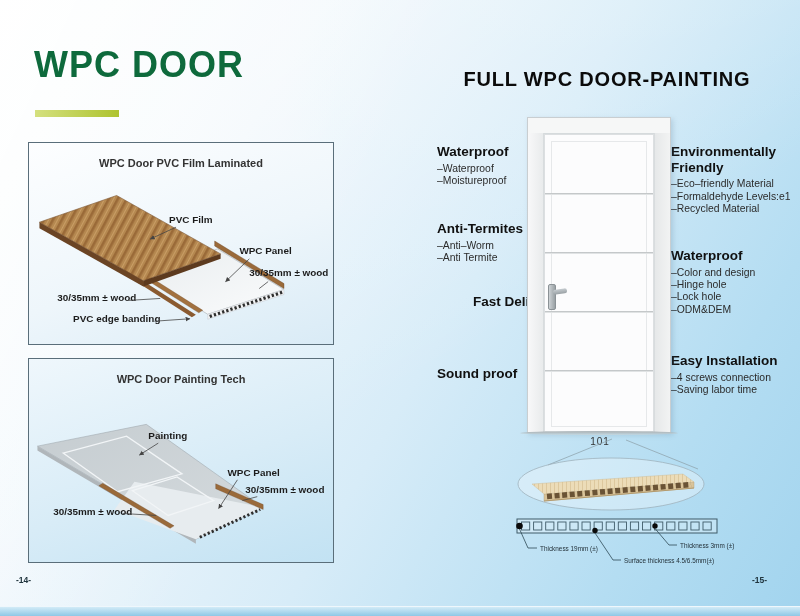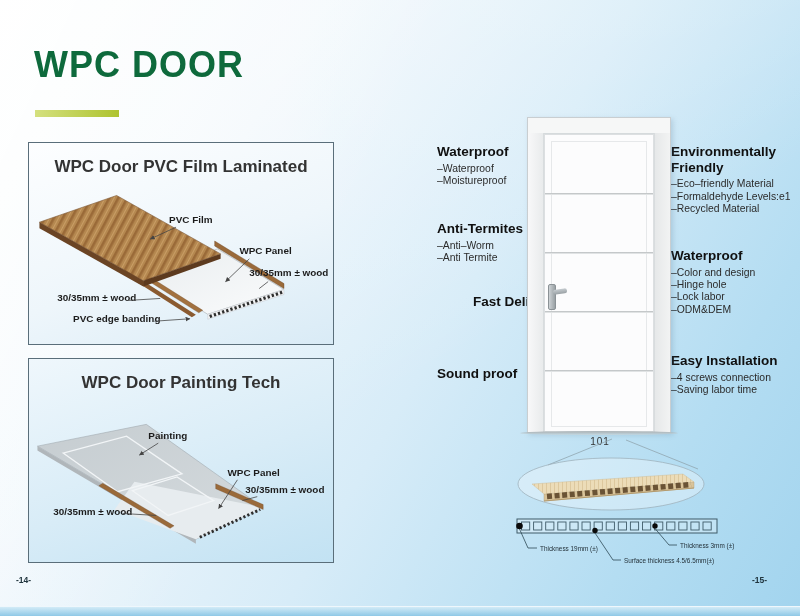--- a/index.html
+++ b/index.html
@@ -16,21 +16,21 @@
   .brand-title{left:34px;top:44px;font-size:36px;font-weight:800;letter-spacing:1px;color:#0e6a3c;}
   .brand-sub{left:35px;top:76px;font-size:21px;font-weight:700;color:#0e6a3c;}
   .accent-bar{left:35px;top:110px;width:84px;height:7px;background:linear-gradient(90deg,#d4e07e,#aec32f);}
   
   .sbox{border:1.5px solid #5a6e7a;box-sizing:border-box;}
   .sbox1{left:28px;top:142px;width:306px;height:203px;
     background:linear-gradient(160deg,#fdfeff 0%,#eef6fb 55%,#d9ebf6 100%);}
   .sbox2{left:28px;top:358px;width:306px;height:205px;
     background:linear-gradient(160deg,#eff7fc 0%,#d8ecf7 55%,#c2e2f3 100%);}
   .sbox-title{position:absolute;left:0;right:0;top:14px;text-align:center;
-    font-size:17px;font-weight:700;color:#333;}
+    font-size:11px;font-weight:700;color:#333;}
   .sbox svg{position:absolute;left:0;top:0;width:100%;height:100%;}
   svg text{font-family:"Liberation Sans",sans-serif;}
   .dlab{font-size:10px;font-weight:bold;fill:#1c1c1c;}
   .mlab{font-size:6.4px;fill:#24323a;}
   .dline{stroke:#444;stroke-width:.8;fill:none;}
   
   .right-title{left:442px;top:68px;width:330px;text-align:center;
     font-size:20px;font-weight:800;letter-spacing:.8px;color:#0b0b0b;}
   .feat{width:112px;}
   .feat-h{font-size:13.5px;font-weight:700;color:#101010;line-height:1.15;margin-bottom:3px;}
@@ -151,20 +151,21 @@
       <text x="200" y="118" class="dlab">WPC Panel</text>
       <line x1="210" y1="122" x2="191" y2="151" class="dline" marker-end="url(#ah2)"></line>
       <text x="218" y="135" class="dlab">30/35mm ± wood</text>
       <line x1="230" y1="139" x2="215" y2="143" class="dline"></line>
       <text x="24" y="158" class="dlab">30/35mm ± wood</text>
       <line x1="94" y1="156" x2="128" y2="158" class="dline"></line>
     </svg>
     <div class="sbox-title">WPC Door Painting Tech</div>
   </div>
 
+  <div class="abs right-title">FULL WPC DOOR-PAINTING</div>
 
   <div class="abs feat fl fl1">
     <div class="feat-h">Waterproof</div>
     <div class="feat-i">–Waterproof</div>
     <div class="feat-i">–Moistureproof</div>
   </div>
   <div class="abs feat fl fl2">
     <div class="feat-h">Anti-Termites</div>
     <div class="feat-i">–Anti–Worm</div>
     <div class="feat-i">–Anti Termite</div>
@@ -179,21 +180,21 @@
   <div class="abs feat fr fr1">
     <div class="feat-h" style="width:112px">Environmentally Friendly</div>
     <div class="feat-i">–Eco–friendly Material</div>
     <div class="feat-i">–Formaldehyde Levels:e1</div>
     <div class="feat-i">–Recycled Material</div>
   </div>
   <div class="abs feat fr fr2">
     <div class="feat-h">Waterproof</div>
     <div class="feat-i">–Color and design</div>
     <div class="feat-i">–Hinge hole</div>
-    <div class="feat-i">–Lock labor</div>
+    <div class="feat-i">–Lock hole</div>
     <div class="feat-i">–ODM&amp;DEM</div>
   </div>
   <div class="abs feat fr fr3">
     <div class="feat-h">Easy Installation</div>
     <div class="feat-i">–4 screws connection</div>
     <div class="feat-i">–Saving labor time</div>
   </div>
 
   <div class="abs door-unit">
     <div class="lintel"></div>

